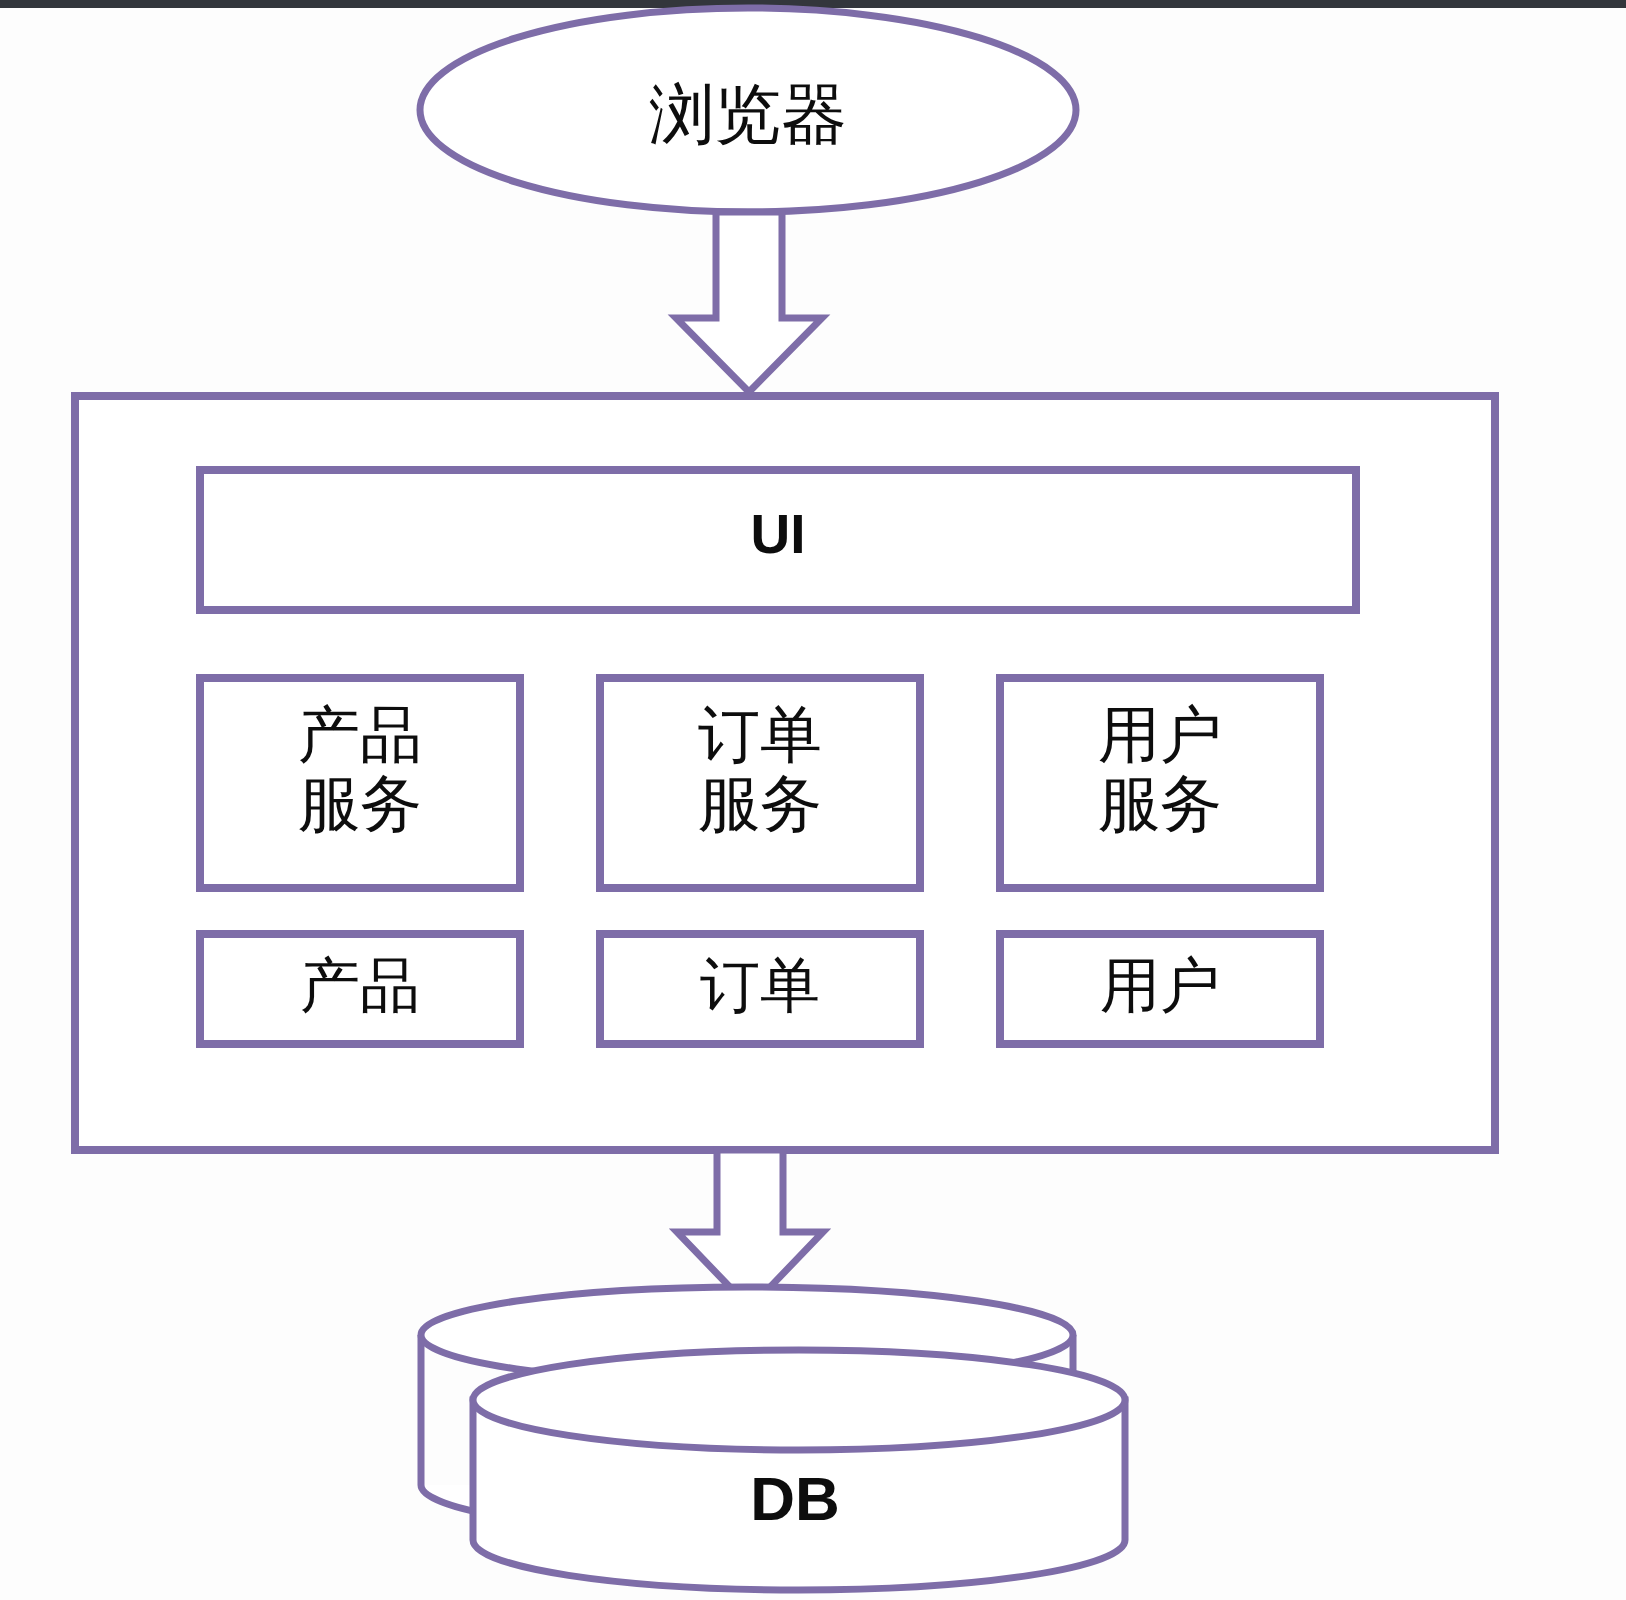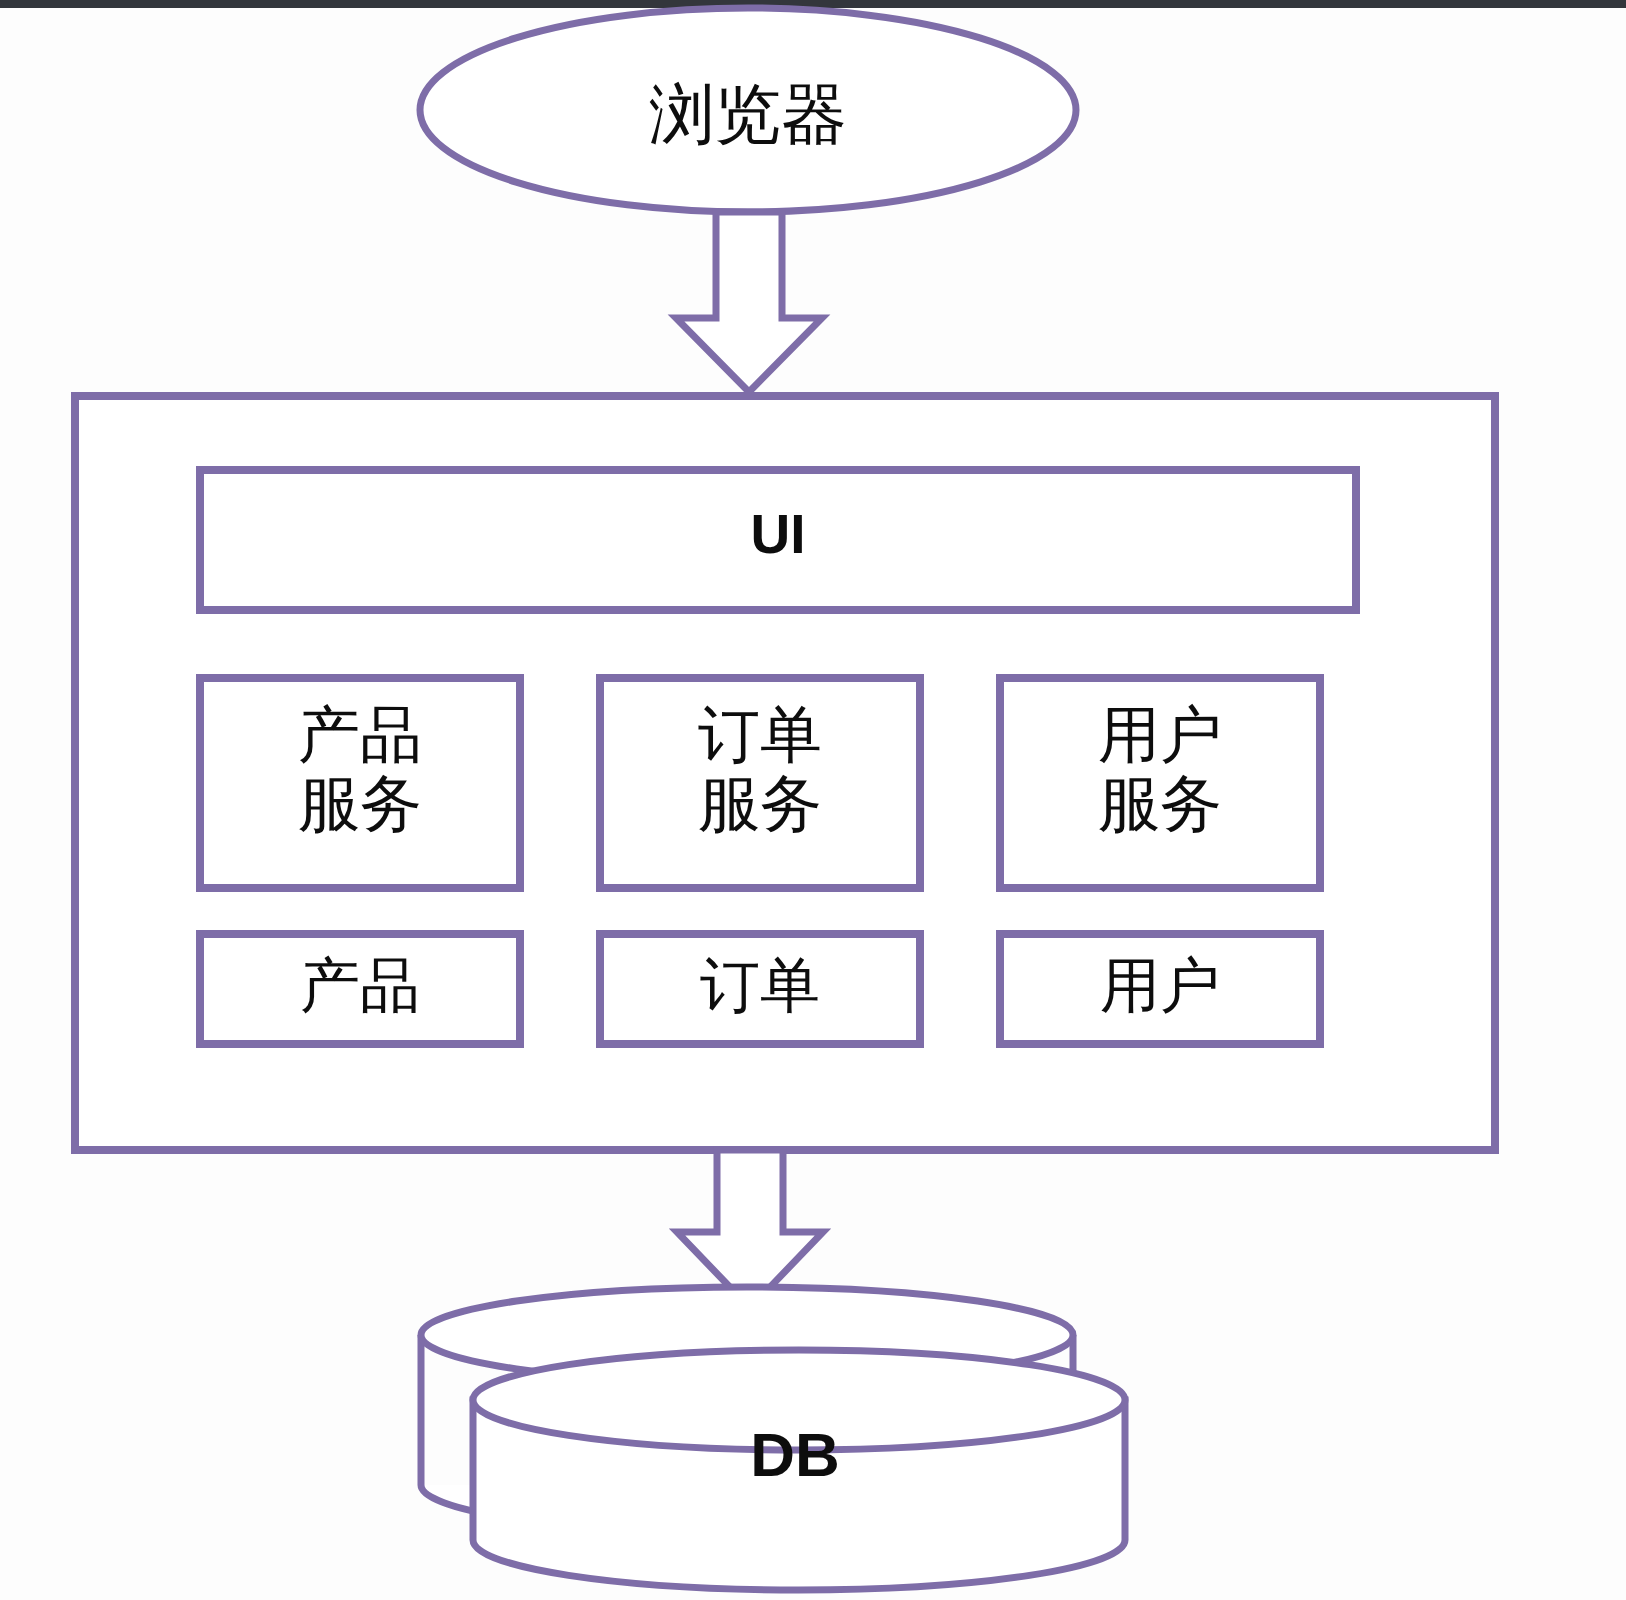--- a/index.html
+++ b/index.html
@@ -45,21 +45,21 @@
   }
   #label-browser {
     left: 420px; top: 78px; width: 656px;
     font-size: 66px;
   }
   #label-ui {
     left: 200px; top: 504px; width: 1156px;
     font-size: 55px;
   }
   #label-db {
-    left: 470px; top: 1420px; width: 650px;
+    left: 470px; top: 1464px; width: 650px;
     font-size: 62px;
   }
   .svc-label {
     font-size: 62px;
   }
   .ent-label {
     font-size: 60px;
   }
 </style>
 </head>

